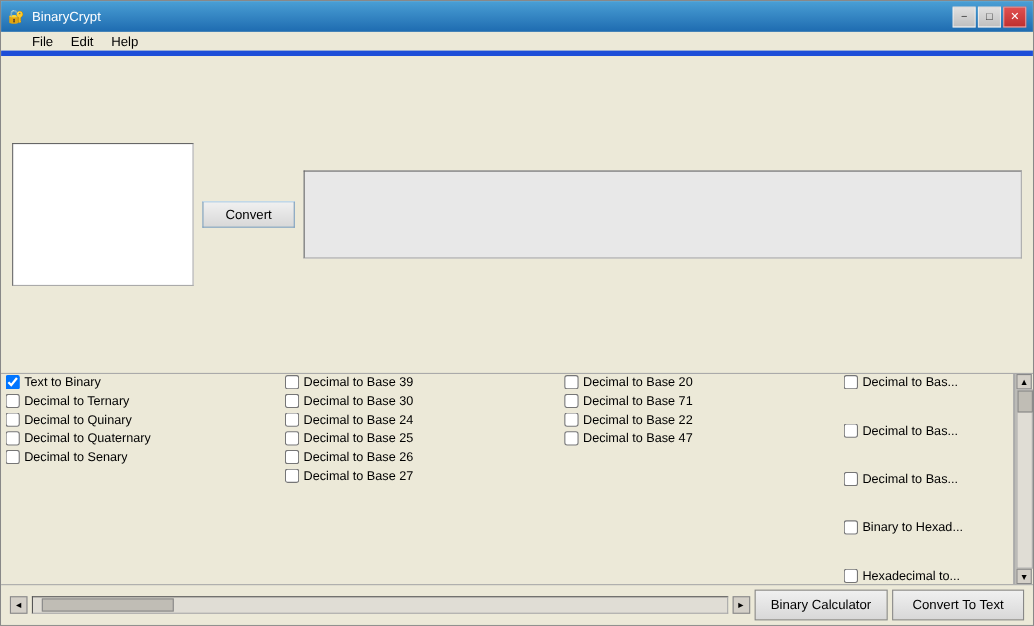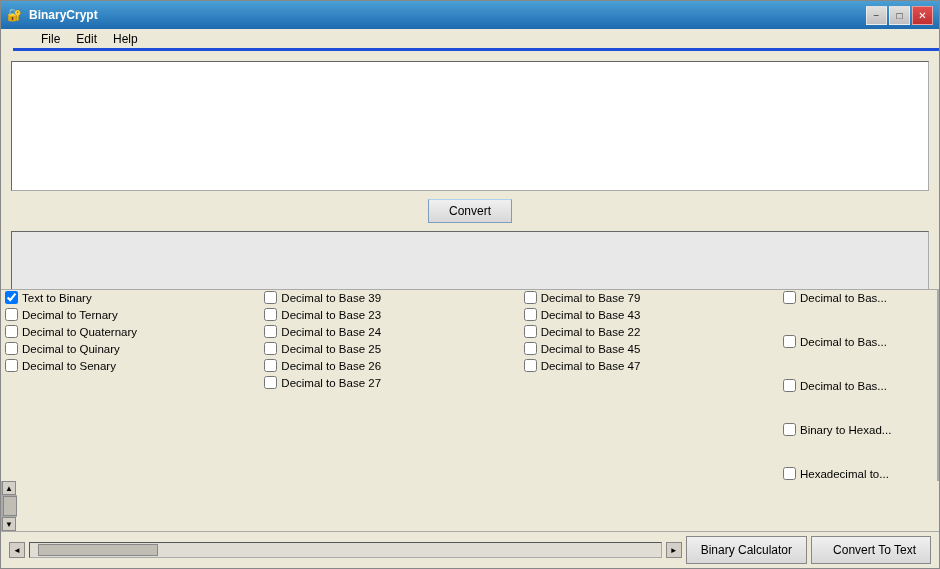--- a/index.html
+++ b/index.html
@@ -31,21 +31,21 @@
     .title-bar-icon {
       width: 16px;
       height: 16px;
       display: flex;
       align-items: center;
       justify-content: center;
     }
     .title-bar-text {
       color: white;
       font-size: 12px;
-      font-weight: bold;
+      font-weight: normal;
       flex: 1;
     }
     .title-bar-buttons {
       display: flex;
       gap: 2px;
     }
     .title-btn {
       width: 21px;
       height: 19px;
       border: 1px solid rgba(255,255,255,0.5);
@@ -60,38 +60,38 @@
     .title-btn.close-btn {
       background: linear-gradient(to bottom, #e05050, #c03030);
       color: white;
     }
     .menu-bar {
       background: #ece9d8;
       height: 22px;
       display: flex;
       align-items: center;
       padding: 0 20px;
-      border-bottom: 3px solid #1d4ed8;
-      flex-shrink: 0;
-      margin-left: 12px;
+      border-bottom: 5px solid #1d4ed8;
+      flex-shrink: 0;
     }
     .menu-item {
       padding: 2px 8px;
       cursor: pointer;
       font-size: 12px;
       color: #000;
     }
     .main-content {
       flex: 1;
       display: flex;
-      flex-direction: column;
+      flex-direction: row;
       padding: 10px;
       gap: 8px;
       background: #ece9d8;
       overflow: hidden;
+      align-items: center;
     }
     .text-area-box {
       background: white;
       border: 1px solid #aaa;
       border-top: 1px solid #666;
       border-left: 1px solid #666;
       height: 130px;
       flex-shrink: 0;
       padding: 4px;
     }
@@ -172,38 +172,37 @@
       flex-shrink: 0;
     }
     .bottom-btn {
       background: linear-gradient(to bottom, #f0f0f0, #d8d8d8);
       border: 1px solid #888;
       padding: 6px 14px;
       cursor: pointer;
       font-size: 12px;
       color: #000;
       min-width: 120px;
-      text-align: right;
+      text-align: center;
     }
     .scroll-btn {
       width: 16px;
       height: 16px;
       background: #d4d0c8;
       border: 1px solid #888;
       display: flex;
       align-items: center;
       justify-content: center;
       cursor: pointer;
       font-size: 8px;
     }
     .checkbox-row-with-scroll {
       display: flex;
       border-top: 1px solid #aaa;
       background: #ece9d8;
-      flex-direction: column;
     }
     .checkbox-cols-wrapper {
       flex: 1;
       display: flex;
       overflow: hidden;
     }
     .side-scrollbar {
       width: 16px;
       display: flex;
       flex-direction: column;
@@ -273,40 +272,40 @@
         <div class="checkbox-item">
           <input type="checkbox" checked="" style="">
           <span class="checkbox-label">Text to Binary</span>
         </div>
         <div class="checkbox-item">
           <input type="checkbox" style="">
           <span class="checkbox-label">Decimal to Ternary</span>
         </div>
         <div class="checkbox-item">
           <input type="checkbox" style="">
+          <span class="checkbox-label">Decimal to Quinary</span>
+        </div>
+        <div class="checkbox-item">
+          <input type="checkbox" style="">
           <span class="checkbox-label">Decimal to Quaternary</span>
         </div>
         <div class="checkbox-item">
           <input type="checkbox" style="">
-          <span class="checkbox-label">Decimal to Quinary</span>
-        </div>
-        <div class="checkbox-item">
-          <input type="checkbox" style="">
           <span class="checkbox-label">Decimal to Senary</span>
         </div>
       </div>
 
       <div class="checkbox-column">
         <div class="checkbox-item">
           <input type="checkbox" style="">
           <span class="checkbox-label">Decimal to Base 39</span>
         </div>
         <div class="checkbox-item">
           <input type="checkbox" style="">
-          <span class="checkbox-label">Decimal to Base 23</span>
+          <span class="checkbox-label">Decimal to Base 30</span>
         </div>
         <div class="checkbox-item">
           <input type="checkbox" style="">
           <span class="checkbox-label">Decimal to Base 24</span>
         </div>
         <div class="checkbox-item">
           <input type="checkbox" style="">
           <span class="checkbox-label">Decimal to Base 25</span>
         </div>
         <div class="checkbox-item">
@@ -315,33 +314,29 @@
         </div>
         <div class="checkbox-item">
           <input type="checkbox" style="">
           <span class="checkbox-label">Decimal to Base 27</span>
         </div>
       </div>
 
       <div class="checkbox-column">
         <div class="checkbox-item">
           <input type="checkbox" style="">
-          <span class="checkbox-label">Decimal to Base 79</span>
-        </div>
-        <div class="checkbox-item">
-          <input type="checkbox" style="">
-          <span class="checkbox-label">Decimal to Base 43</span>
+          <span class="checkbox-label">Decimal to Base 20</span>
+        </div>
+        <div class="checkbox-item">
+          <input type="checkbox" style="">
+          <span class="checkbox-label">Decimal to Base 71</span>
         </div>
         <div class="checkbox-item">
           <input type="checkbox" style="">
           <span class="checkbox-label">Decimal to Base 22</span>
-        </div>
-        <div class="checkbox-item">
-          <input type="checkbox" style="">
-          <span class="checkbox-label">Decimal to Base 45</span>
         </div>
         <div class="checkbox-item">
           <input type="checkbox" style="">
           <span class="checkbox-label">Decimal to Base 47</span>
         </div>
       </div>
 
       <div class="checkbox-column last-col">
         <div class="checkbox-item">
           <input type="checkbox" style="">

